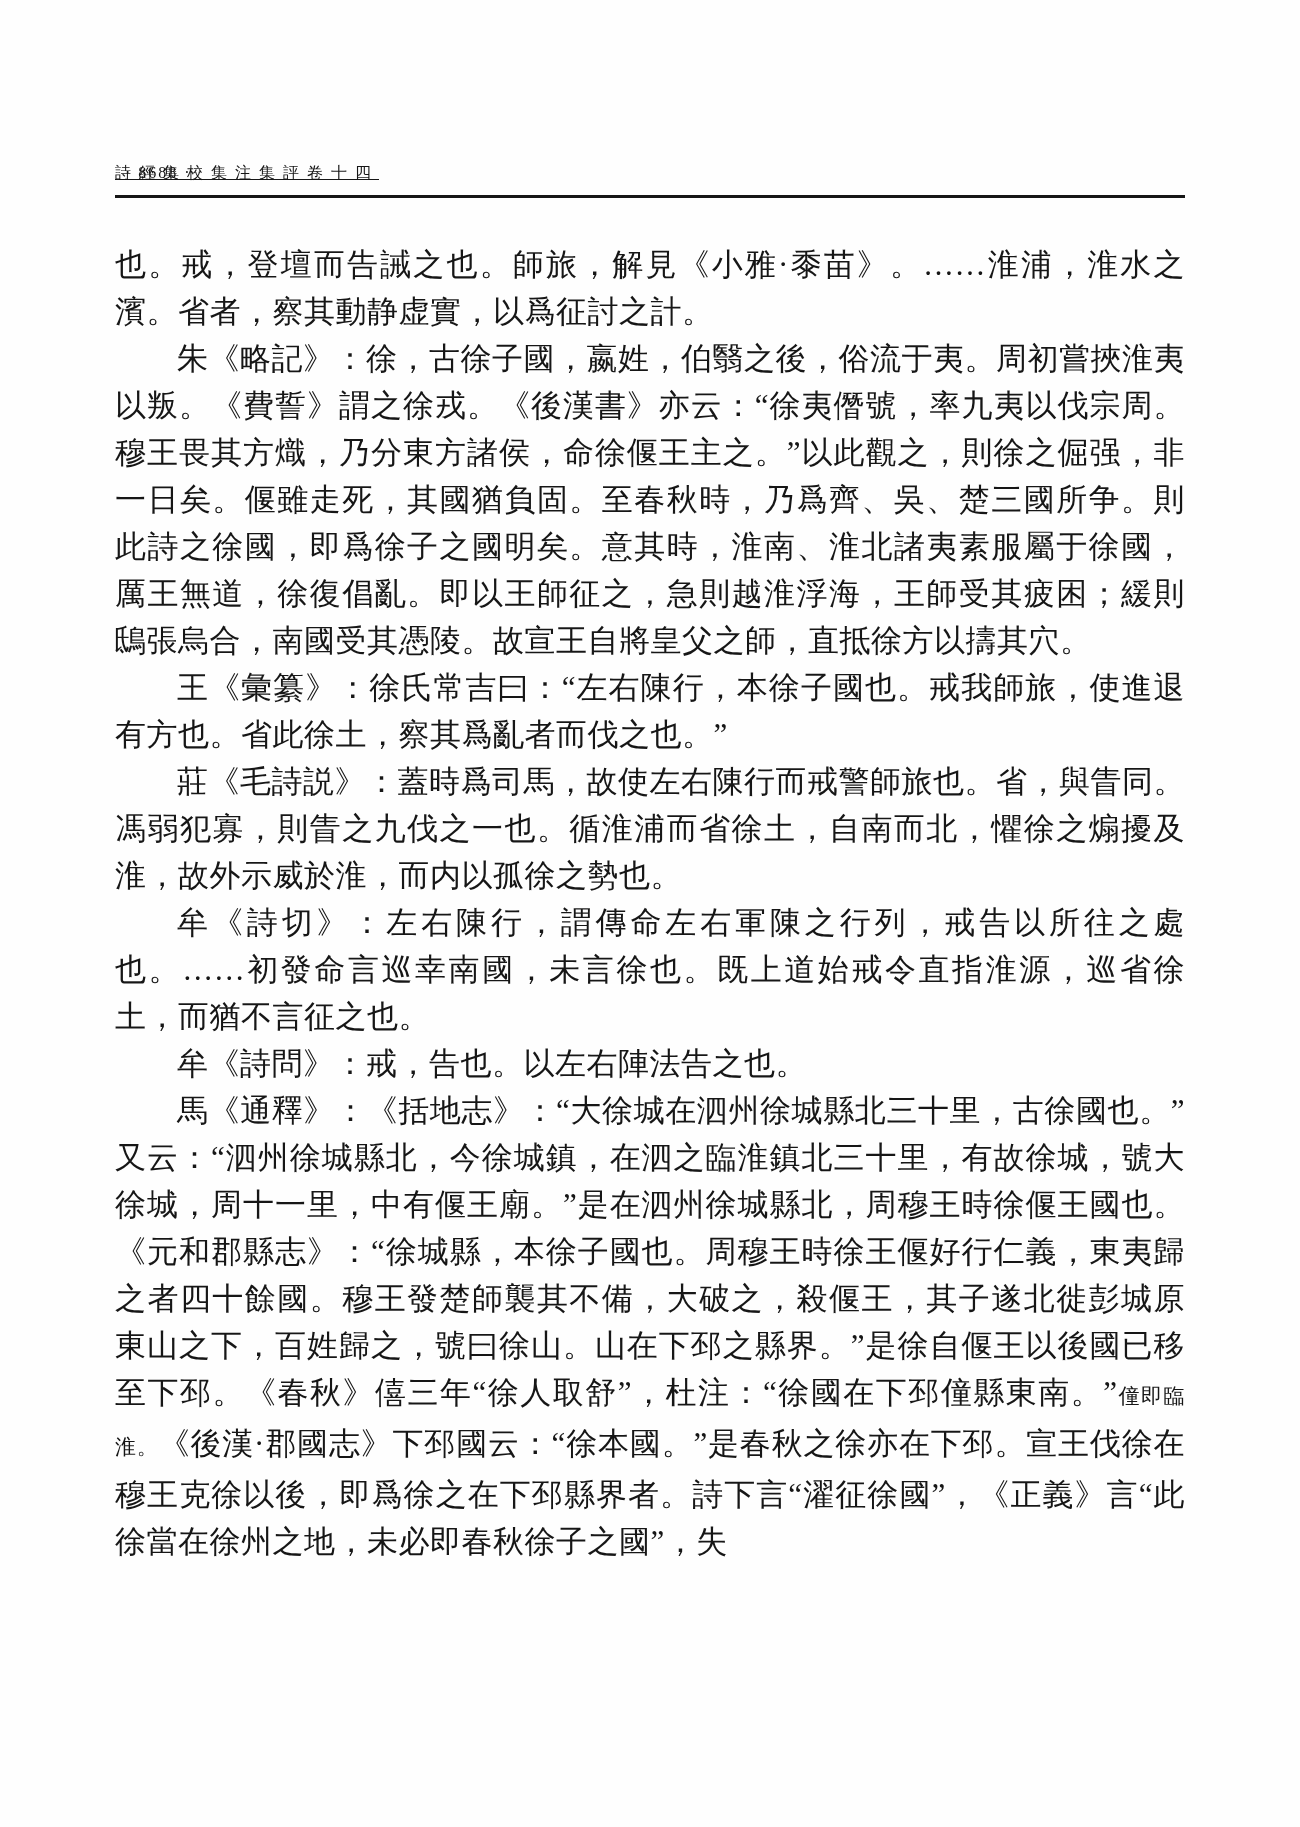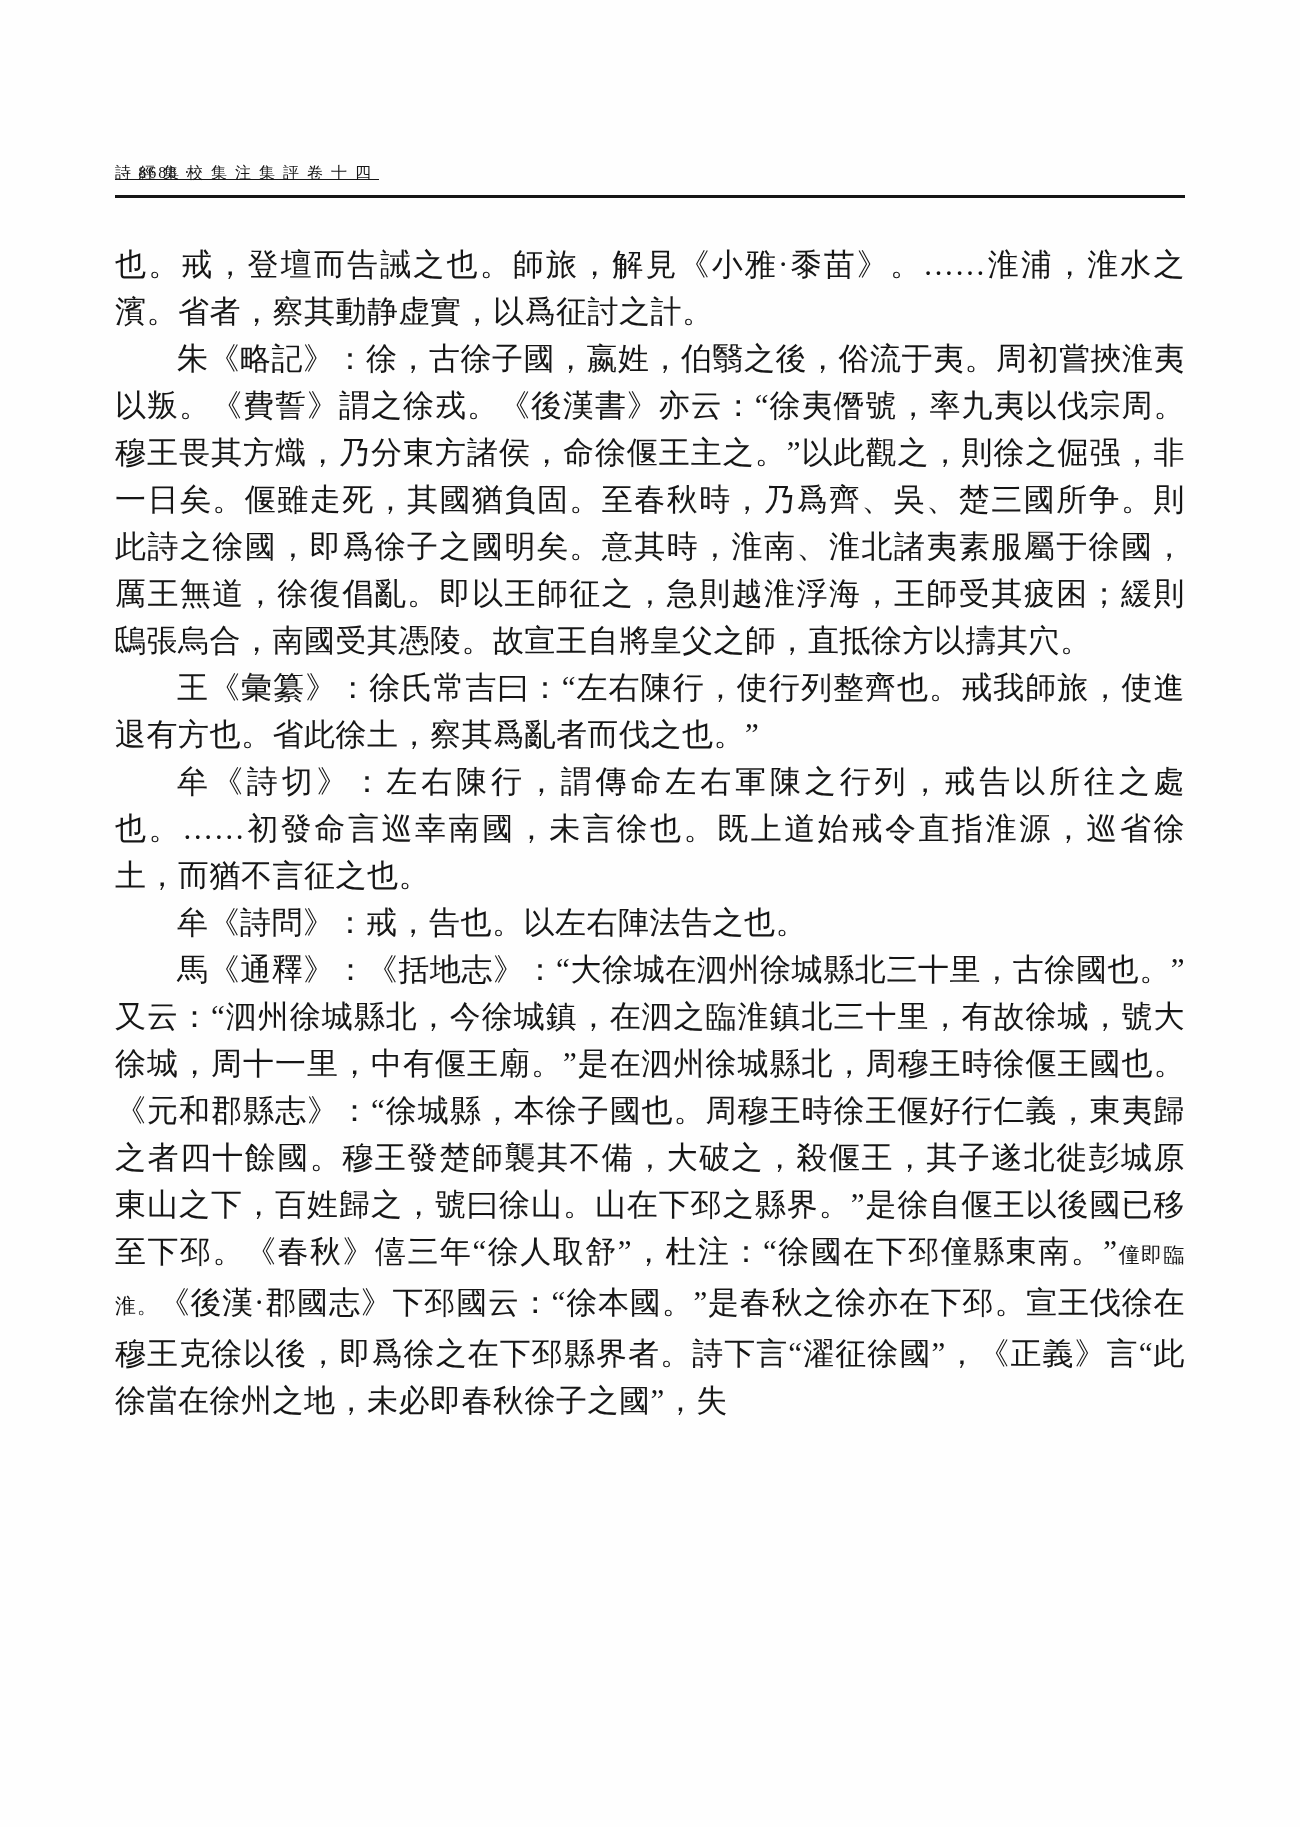--- a/index.html
+++ b/index.html
@@ -79,24 +79,27 @@
 
     <p>
       <span>也。戒，登壇而告誡之也。師旅，解見《小雅·黍苗》。……淮浦，淮水之濱。省者，察其動静虚實，以爲征討之計。</span>
     </p>
 
     <p class="indented">
       <span>朱《略記》：徐，古徐子國，嬴姓，伯翳之後，俗流于夷。周初嘗挾淮夷以叛。《費誓》謂之徐戎。《後漢書》亦云：“徐夷僭號，率九夷以伐宗周。穆王畏其方熾，乃分東方諸侯，命徐偃王主之。”以此觀之，則徐之倔强，非一日矣。偃雖走死，其國猶負固。至春秋時，乃爲齊、吳、楚三國所争。則此詩之徐國，即爲徐子之國明矣。意其時，淮南、淮北諸夷素服屬于徐國，厲王無道，徐復倡亂。即以王師征之，急則越淮浮海，王師受其疲困；緩則鴟張烏合，南國受其憑陵。故宣王自將皇父之師，直抵徐方以擣其穴。</span>
     </p>
 
     <p class="indented">
-      <span>王《彙纂》：徐氏常吉曰：“左右陳行，使行列整齊也。戒我師旅，使進退有方也。省此徐土，察其爲亂者而伐之也。”</span>
+      <span>王《彙纂》：徐氏常吉曰：“左右陳行，本徐子國也。戒我師旅，使進退有方也。省此徐土，察其爲亂者而伐之也。”</span>
     </p>
 
 
+    <p class="indented">
+      <span>莊《毛詩説》：蓋時爲司馬，故使左右陳行而戒警師旅也。省，與眚同。馮弱犯寡，則眚之九伐之一也。循淮浦而省徐土，自南而北，懼徐之煽擾及淮，故外示威於淮，而内以孤徐之勢也。</span>
+    </p>
 
     <p class="indented">
       <span>牟《詩切》：左右陳行，謂傳命左右軍陳之行列，戒告以所往之處也。……初發命言巡幸南國，未言徐也。既上道始戒令直指淮源，巡省徐土，而猶不言征之也。</span>
     </p>
 
     <p class="indented">
       <span>牟《詩問》：戒，告也。以左右陣法告之也。</span>
     </p>
 
     <p class="indented">

